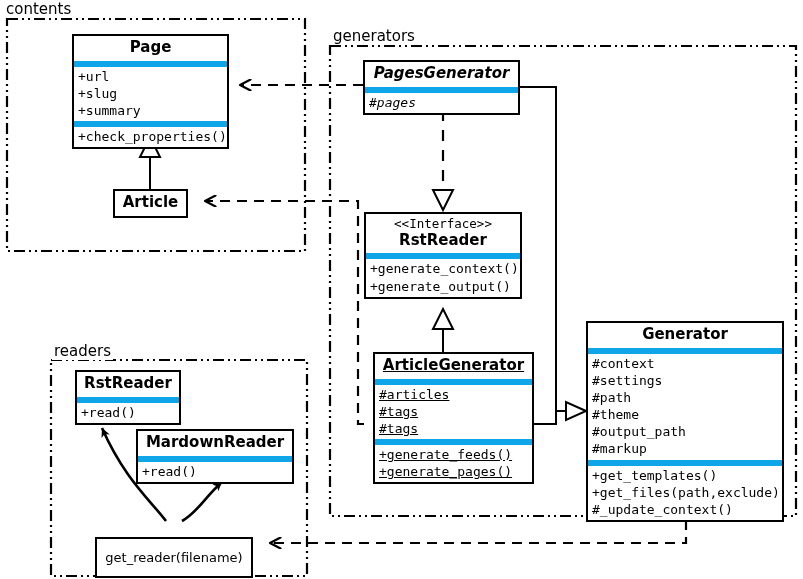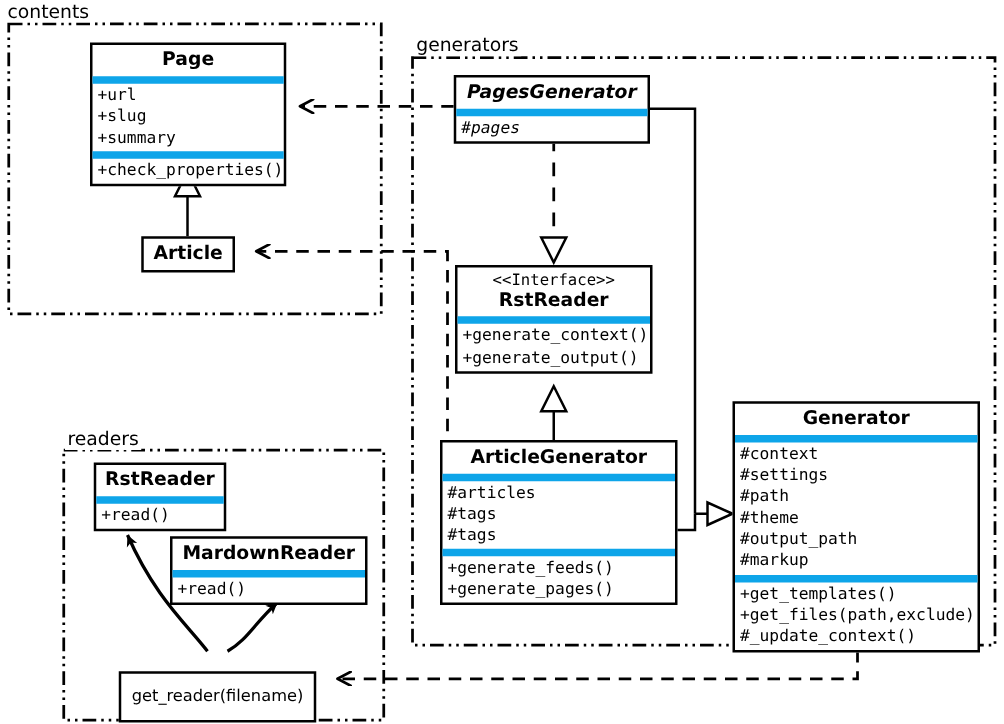--- a/index.html
+++ b/index.html
@@ -199,21 +199,21 @@
     <div class="name">
       <span class="stereo">&lt;&lt;Interface&gt;&gt;</span>
       <span>RstReader</span>
     </div>
     <div class="compartment">
       <div class="member">+generate_context()</div>
       <div class="member">+generate_output()</div>
     </div>
   </div>
 
-  <div class="uml" style="left:352px; top:352px; width:190px;">
+  <div class="uml" style="left:373px; top:352px; width:161px;text-decoration:underline;">
     <div class="name">ArticleGenerator</div>
     <div class="compartment">
       <div class="member">#articles</div>
       <div class="member">#tags</div>
       <div class="member">#tags</div>
     </div>
     <div class="compartment">
       <div class="member">+generate_feeds()</div>
       <div class="member">+generate_pages()</div>
     </div>

